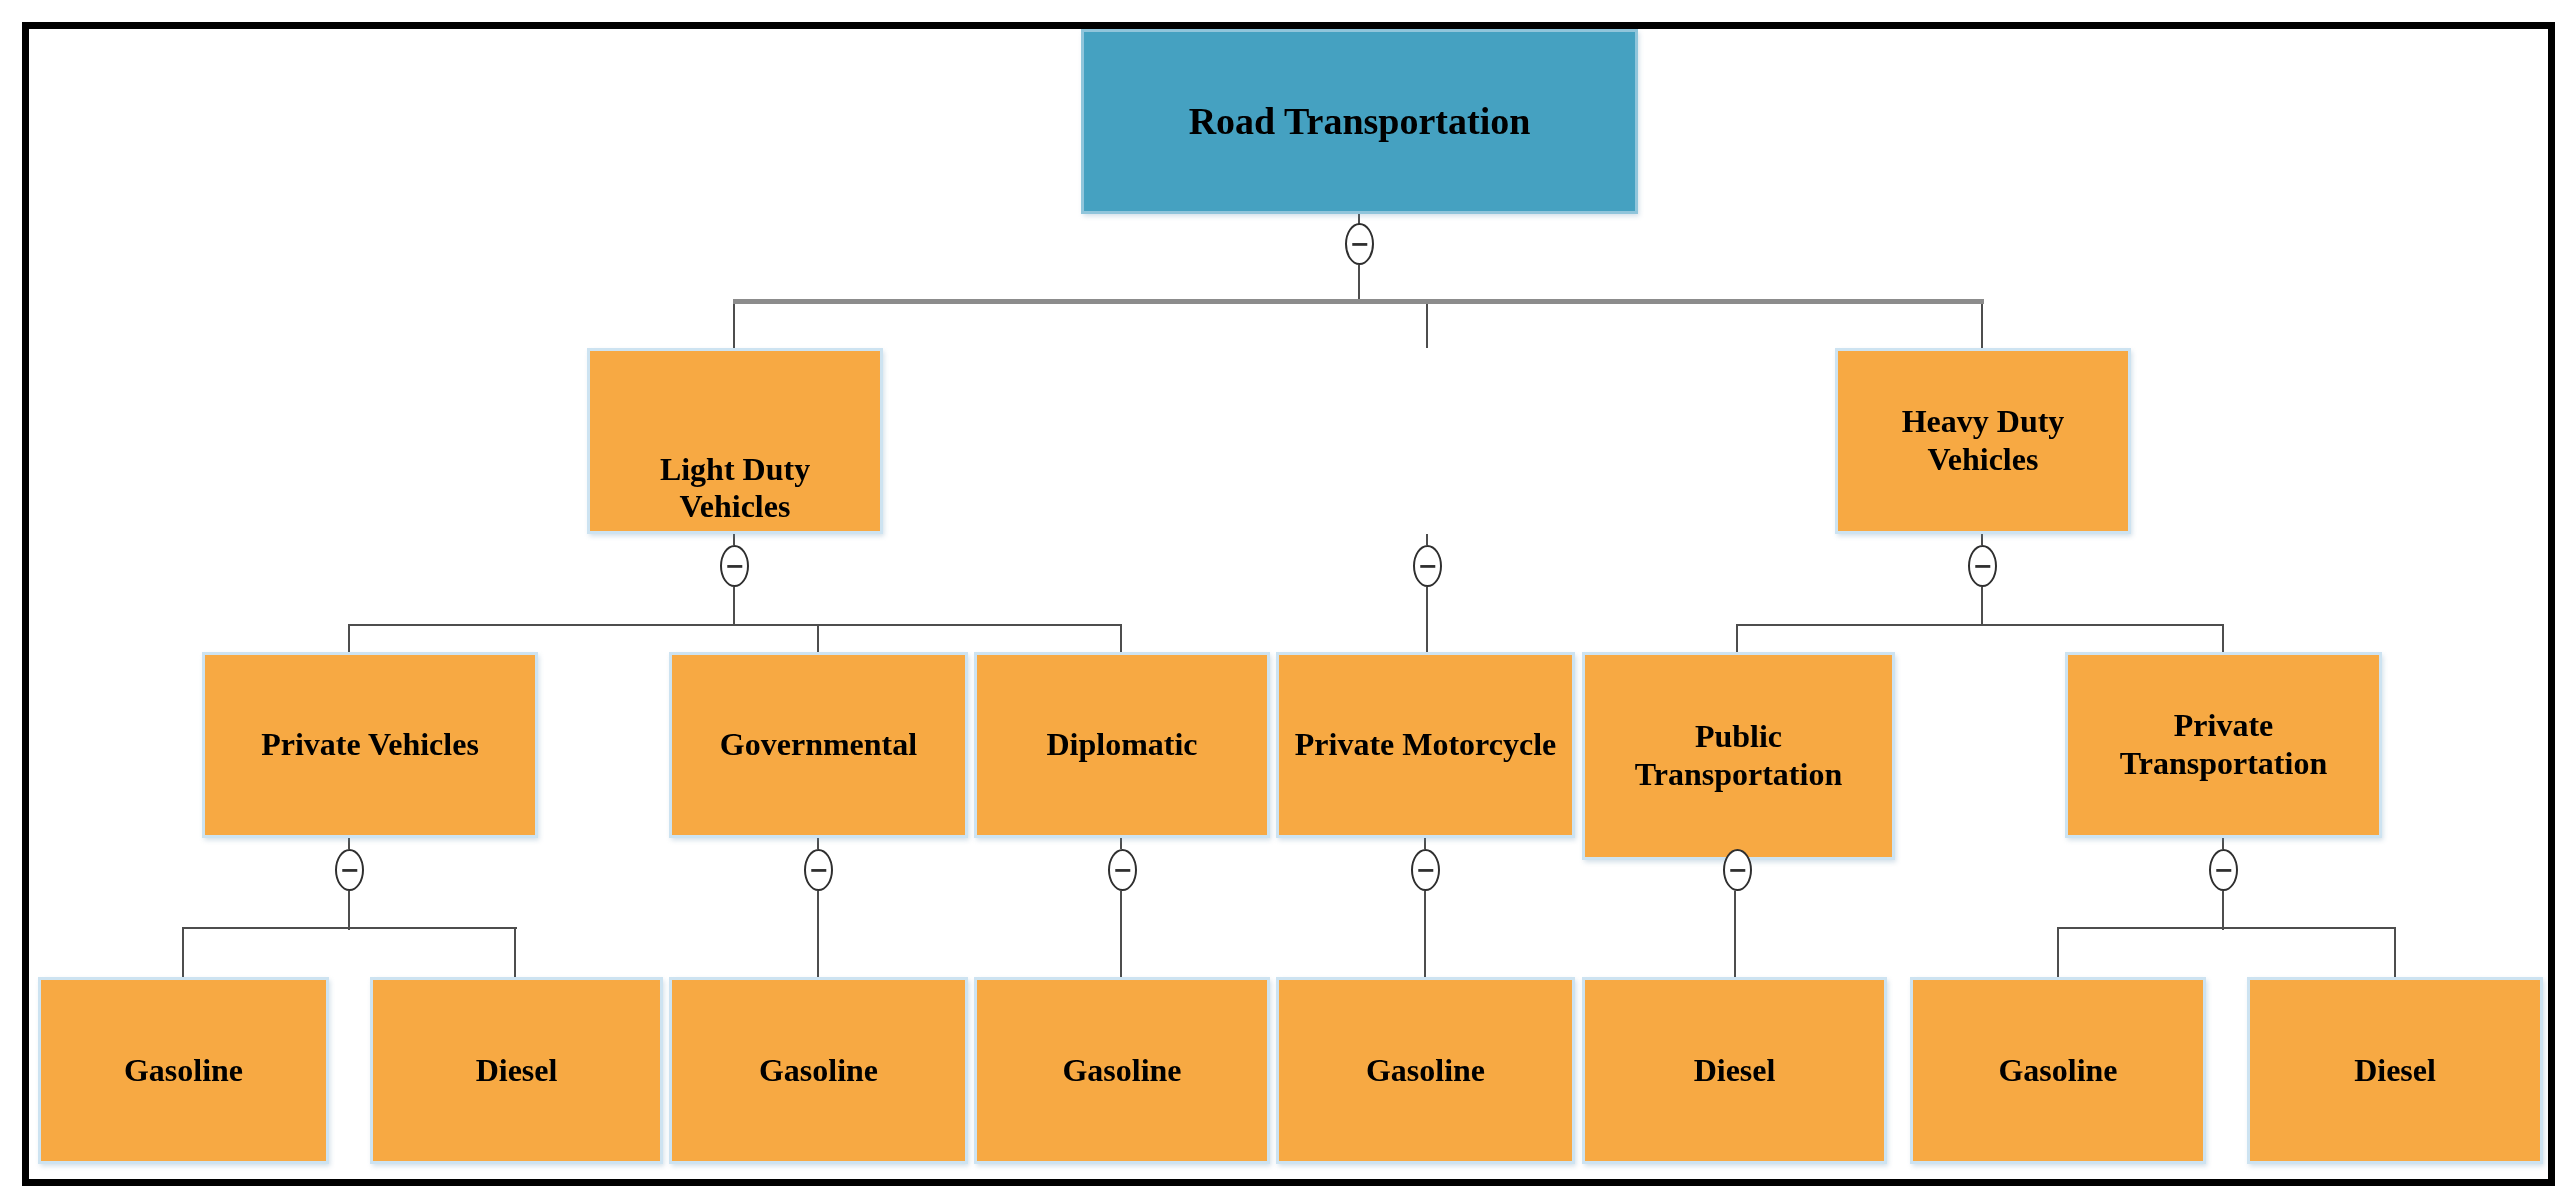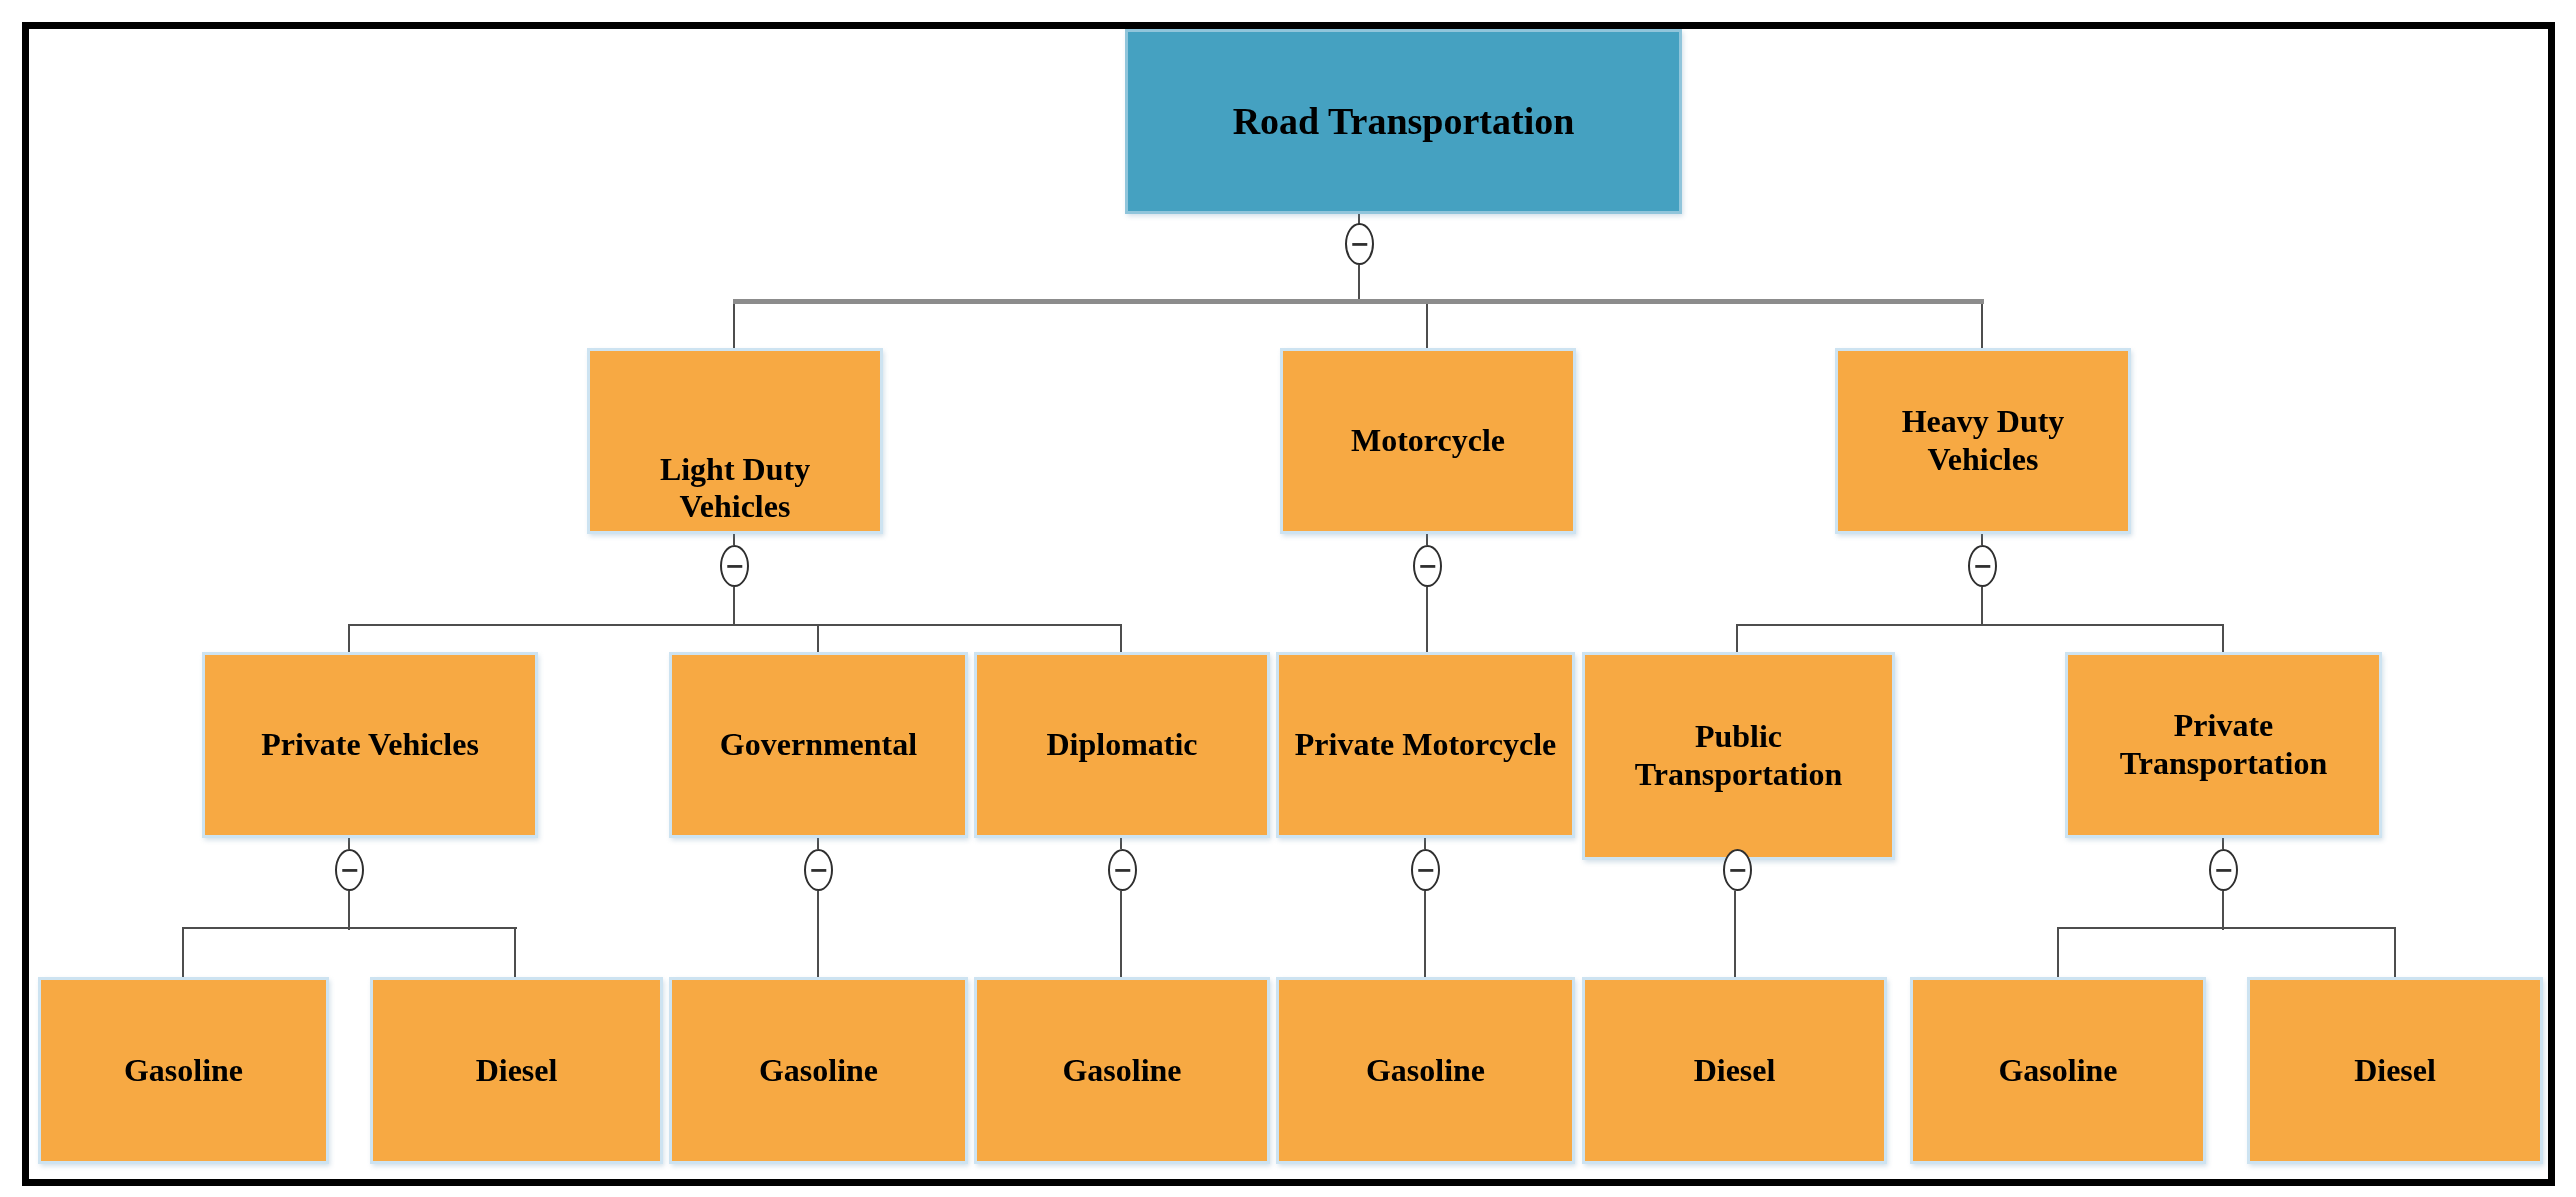--- a/index.html
+++ b/index.html
@@ -41,21 +41,20 @@
     color:var(--text);
     font-weight:bold;
     font-size:32px;
     line-height:1.18;
     padding:4.8px 11.3px;
   }
   .node.root{
     background:var(--root-fill);
     border:3.2px solid rgba(205,227,241,0.55);
     font-size:38px;
-    margin-left:44px;
   }
   .node-label{display:block;}
   .vline{position:absolute;width:2.4px;background:var(--connector);}
   .hline{position:absolute;height:2.4px;background:var(--connector);}
   .bus-top{position:absolute;height:4.8px;background:var(--bus);}
   .collapse{
     position:absolute;
     width:29px;height:42px;
     box-sizing:border-box;
     border:2.4px solid var(--collapse-stroke);
@@ -133,23 +132,20 @@
   <div class="vline" style="left:2057px;top:927px;height:50px;"></div>
   <div class="vline" style="left:2394px;top:927px;height:50px;"></div>
 
   <div class="node root" style="left:1081px;top:29px;width:557px;height:185px;">
     <span class="node-label">Road Transportation</span>
   </div>
 
   <div class="node" style="left:587px;top:348px;width:296px;height:186px;align-items:flex-end;">
     <span class="node-label">Light Duty Vehicles</span>
   </div>
-  <div class="node" style="left:1280px;top:348px;width:296px;height:186px;">
-    <span class="node-label">Motorcycle</span>
-  </div>
   <div class="node" style="left:1835px;top:348px;width:296px;height:186px;">
     <span class="node-label">Heavy Duty Vehicles</span>
   </div>
 
   <div class="node" style="left:202px;top:652px;width:336px;height:186px;">
     <span class="node-label">Private Vehicles</span>
   </div>
   <div class="node" style="left:669px;top:652px;width:299px;height:186px;">
     <span class="node-label">Governmental</span>
   </div>

